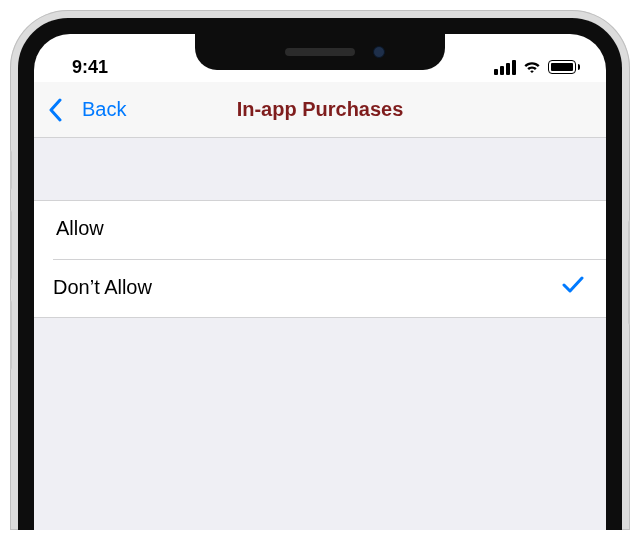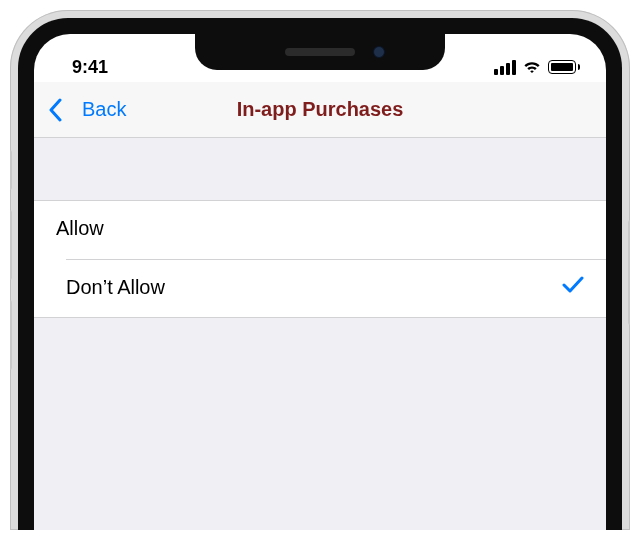--- a/index.html
+++ b/index.html
@@ -176,21 +176,21 @@
       align-items: flex-start;
       justify-content: space-between;
       padding: 16px 22px;
       font-size: 20px;
       color: #000;
       cursor: pointer;
       min-height: 58px;
     }
     .option-row + .option-row {
       border-top: 1px solid #d2d2d4;
-      margin-left: 32px;
+      margin-left: 19px;
       padding-left: 0;
     }
     .checkmark {
       color: #007aff;
     }
     .checkmark svg { display:block; }
     
     .side-btn {
       position: absolute;
       background: #c9c9c9;

